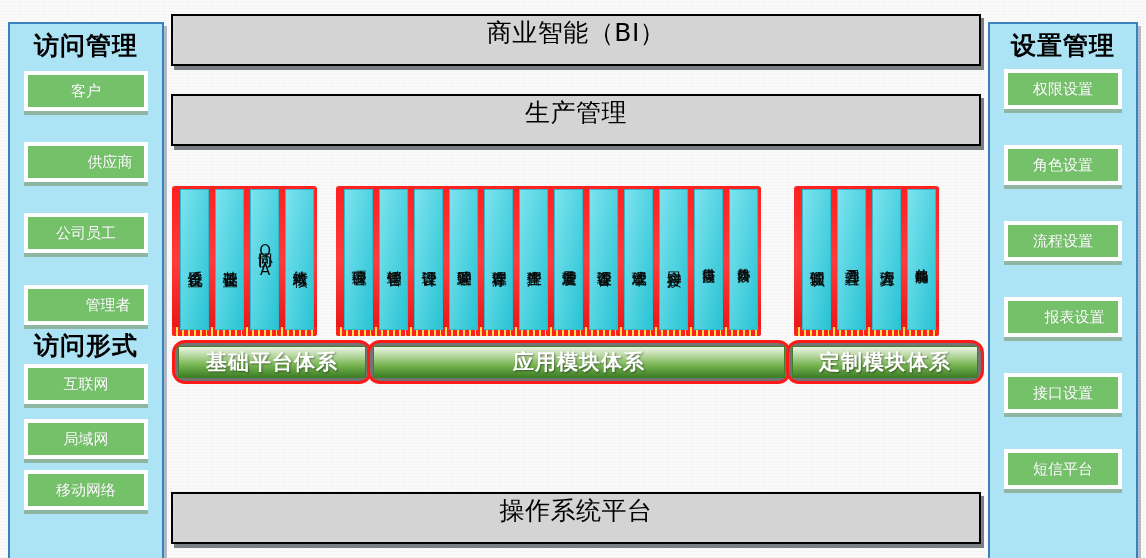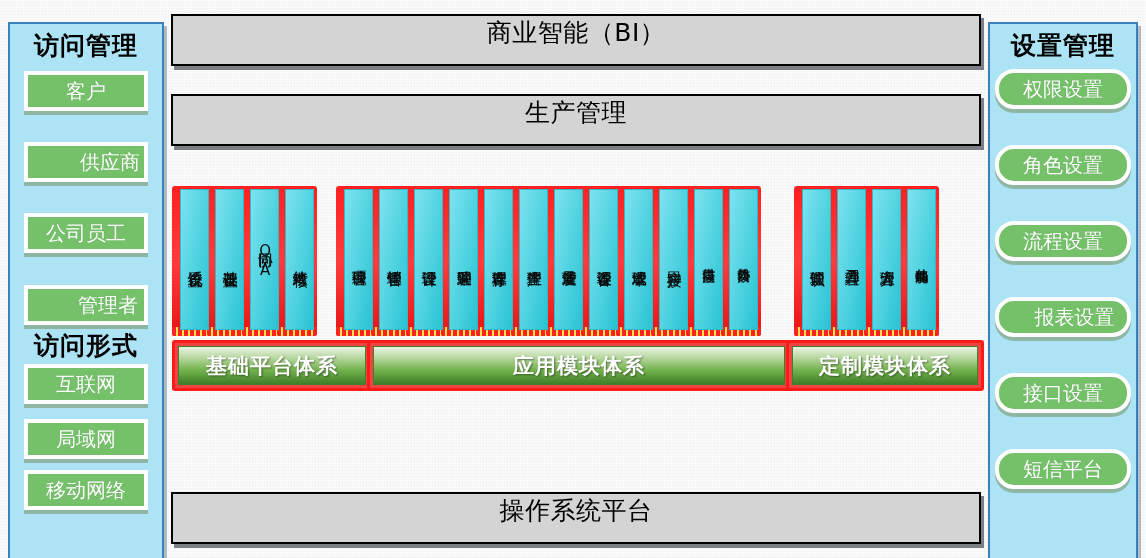--- a/index.html
+++ b/index.html
@@ -41,28 +41,28 @@
   }
 
   .sb-btn{
     position:relative;
     margin:0 auto;
     background:#74c16a;
     border:4px solid #ffffff;
     box-sizing:border-box;
     color:#ffffff;
     font-family:"DejaVu Sans","Liberation Sans",sans-serif;
-    font-size:20px;
+    font-size:15px;
     display:flex;align-items:center;justify-content:center;
     box-shadow:0 4px 0 #8fb5a3;
     text-shadow:0 0 1px rgba(0,0,0,0.15);
     white-space:nowrap;
   }
   #left-panel .sb-btn{width:124px;height:40px;}
-  #right-panel .sb-btn{width:136px;height:40px;border-radius:19px;}
+  #right-panel .sb-btn{width:118px;height:40px;}
 
   
   #center{position:absolute;left:171px;top:0;width:813px;height:558px;}
 
   .gray-bar{
     position:absolute;left:0;width:810px;
     background:#d4d4d4;
     border:2px solid #000;
     box-sizing:border-box;
     box-shadow:3px 4px 0 #7b7f85;
@@ -115,25 +115,25 @@
     line-height:1.02;
     color:#0a0a0a;
     letter-spacing:0.5px;
     white-space:nowrap;
   }
   .mod-label.latin{text-orientation:upright;}
 
   
   #green-row{position:absolute;left:0;top:340px;width:813px;height:44px;}
   .green-outer{
-    position:absolute;top:0;height:51px;
+    position:absolute;top:0;height:44px;
     border:3px solid #ff1a1a;
     box-sizing:border-box;
-    background:#ef4444;
-    border-radius:3px;
+    background:#737373;
+    border-radius:13px;
   }
   .green-bar{
     position:absolute;left:3px;top:3px;right:3px;bottom:3px;
     background:linear-gradient(180deg,#eaf4e3 0%,#b9d9a2 28%,#74b34e 62%,#3e7f27 100%);
     border:1px solid #3e7f27;
     box-sizing:border-box;
     display:flex;align-items:center;justify-content:center;
     color:#ffffff;
     font-family:"DejaVu Sans","Liberation Sans",sans-serif;
     font-size:21px;

